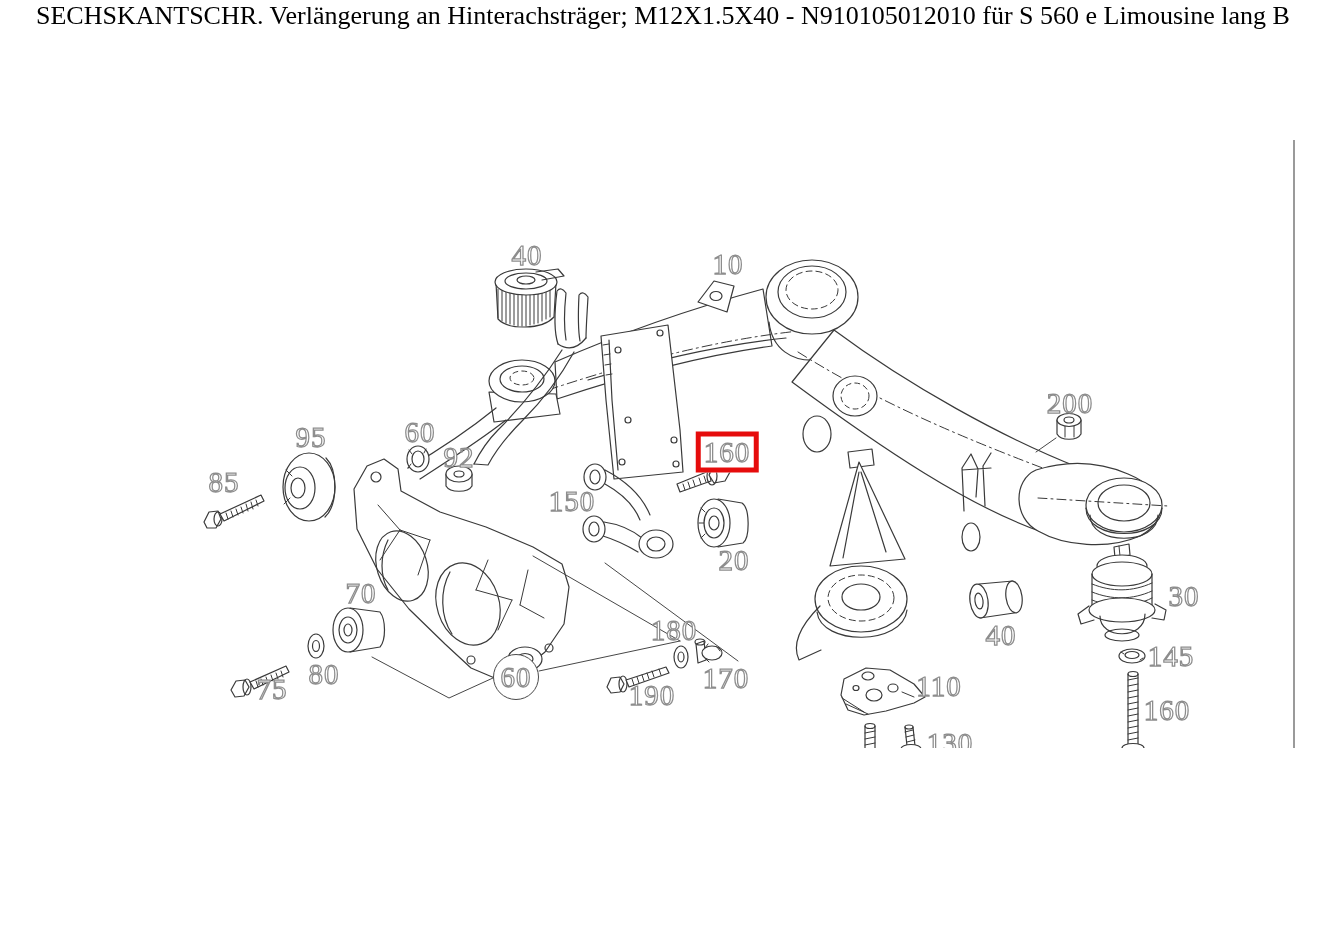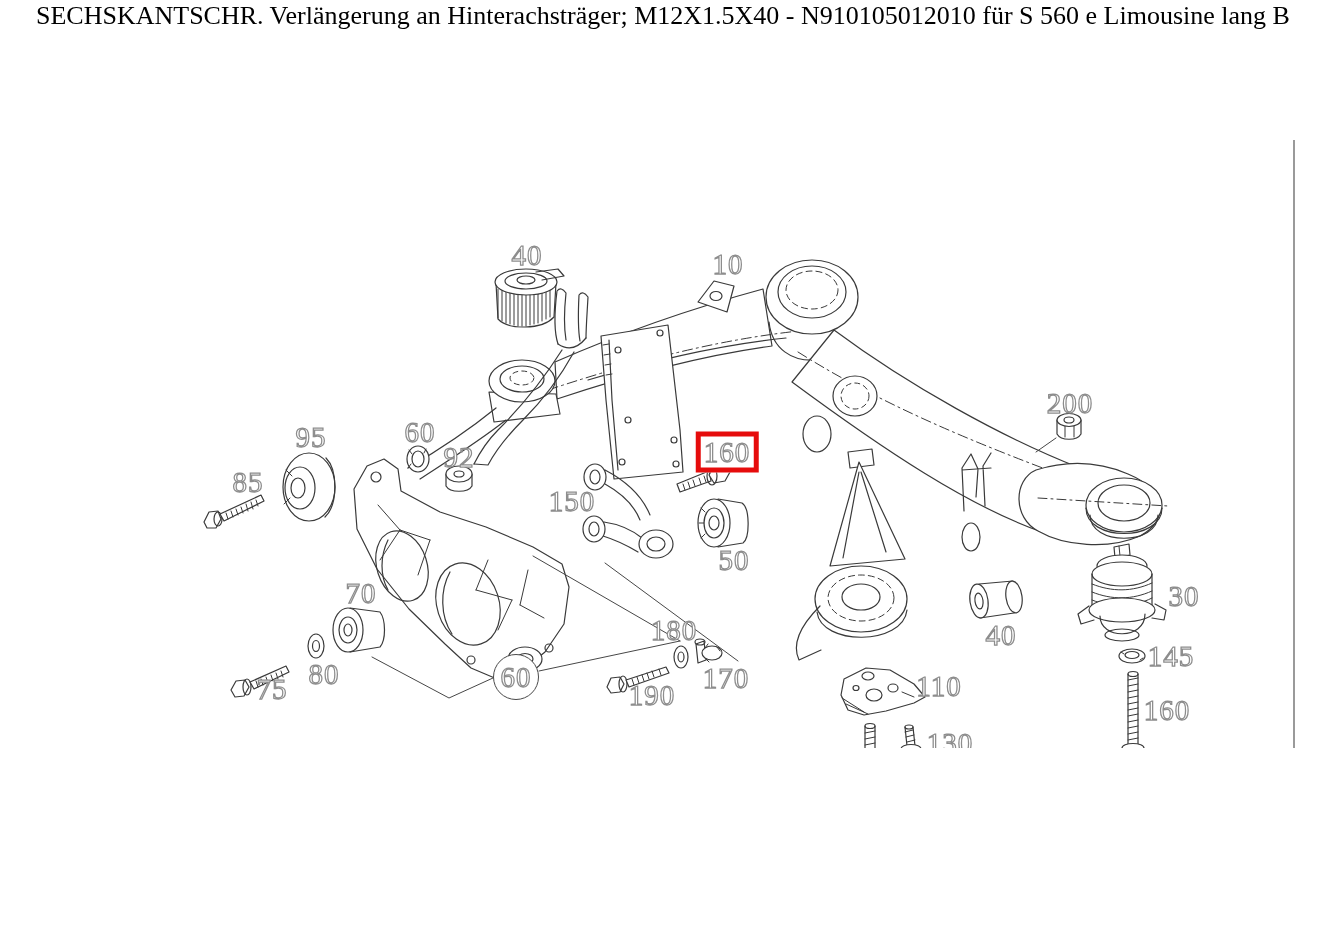--- a/index.html
+++ b/index.html
@@ -317,26 +317,26 @@
       </g>
 
     </g>
   </svg>
 
   <div id="labels-layer">
       <div class="part-label" style="left: 700px; top: 264px;">10</div>
       <div class="part-label" style="left: 499px; top: 255px;">40</div>
       <div class="part-label" style="left: 1156px; top: 596px;">30</div>
       <div class="part-label" style="left: 973px; top: 635px;">40</div>
-      <div class="part-label" style="left: 706px; top: 560px;">50</div>
+      <div class="part-label" style="left: 706px; top: 560px;">20</div>
       <div class="part-label circled" style="left: 488px; top: 677px;">60</div>
       <div class="part-label" style="left: 333px; top: 593px;">70</div>
       <div class="part-label" style="left: 244px; top: 689px;">75</div>
       <div class="part-label" style="left: 296px; top: 674px;">80</div>
-      <div class="part-label" style="left: 220px; top: 482px;">85</div>
+      <div class="part-label" style="left: 196px; top: 482px;">85</div>
       <div class="part-label" style="left: 392px; top: 432px;">60</div>
       <div class="part-label" style="left: 431px; top: 457px;">92</div>
       <div class="part-label" style="left: 283px; top: 437px;">95</div>
       <div class="part-label" style="left: 911px; top: 686px;">110</div>
       <div class="part-label" style="left: 812px; top: 763px;">120</div>
       <div class="part-label" style="left: 922px; top: 743px;">130</div>
       <div class="part-label" style="left: 1139px; top: 710px;">160</div>
       <div class="part-label" style="left: 1143px; top: 656px;">145</div>
       <div class="part-label" style="left: 544px; top: 501px;">150</div>
       <div class="part-label highlighted" style="left: 699px; top: 452px;">160</div>

